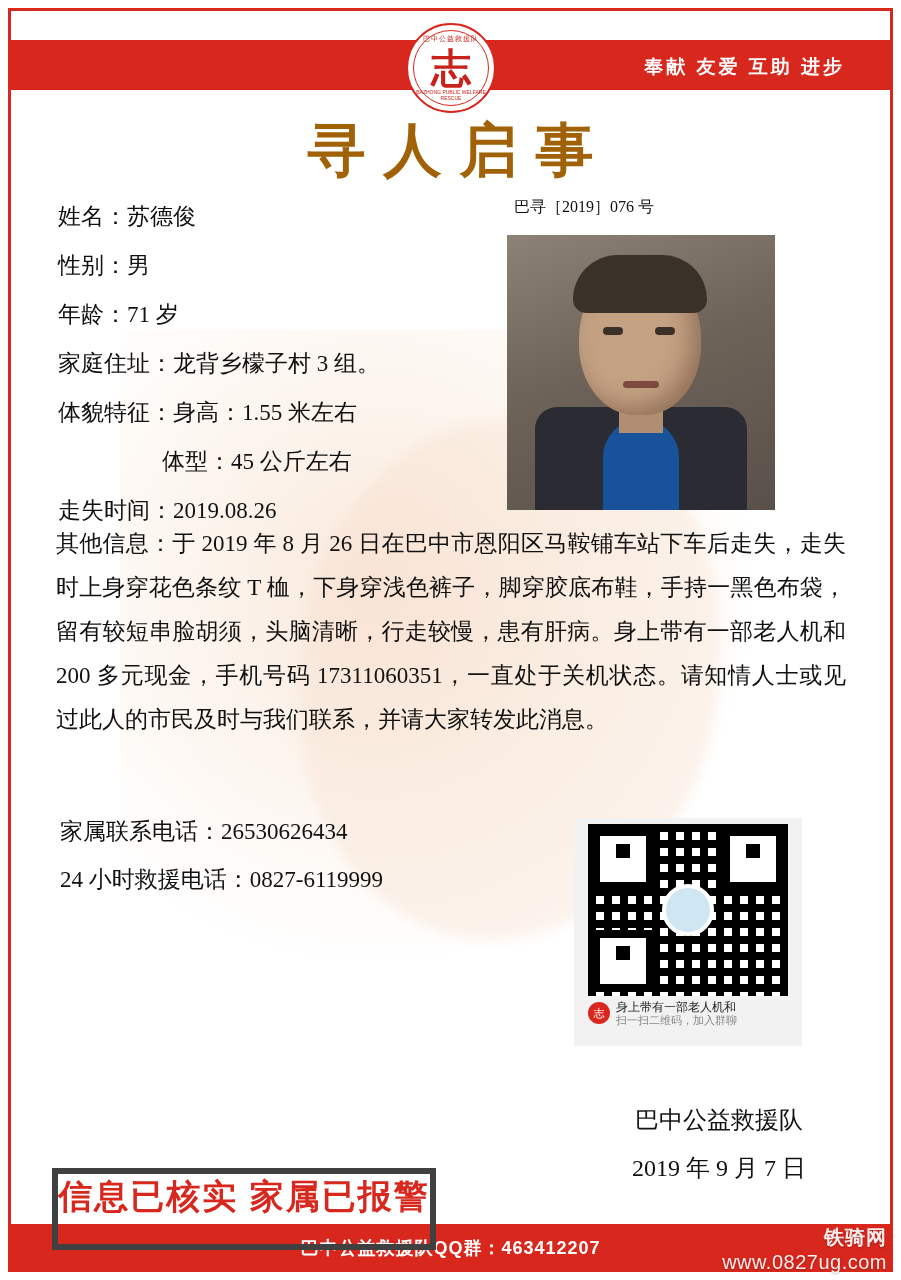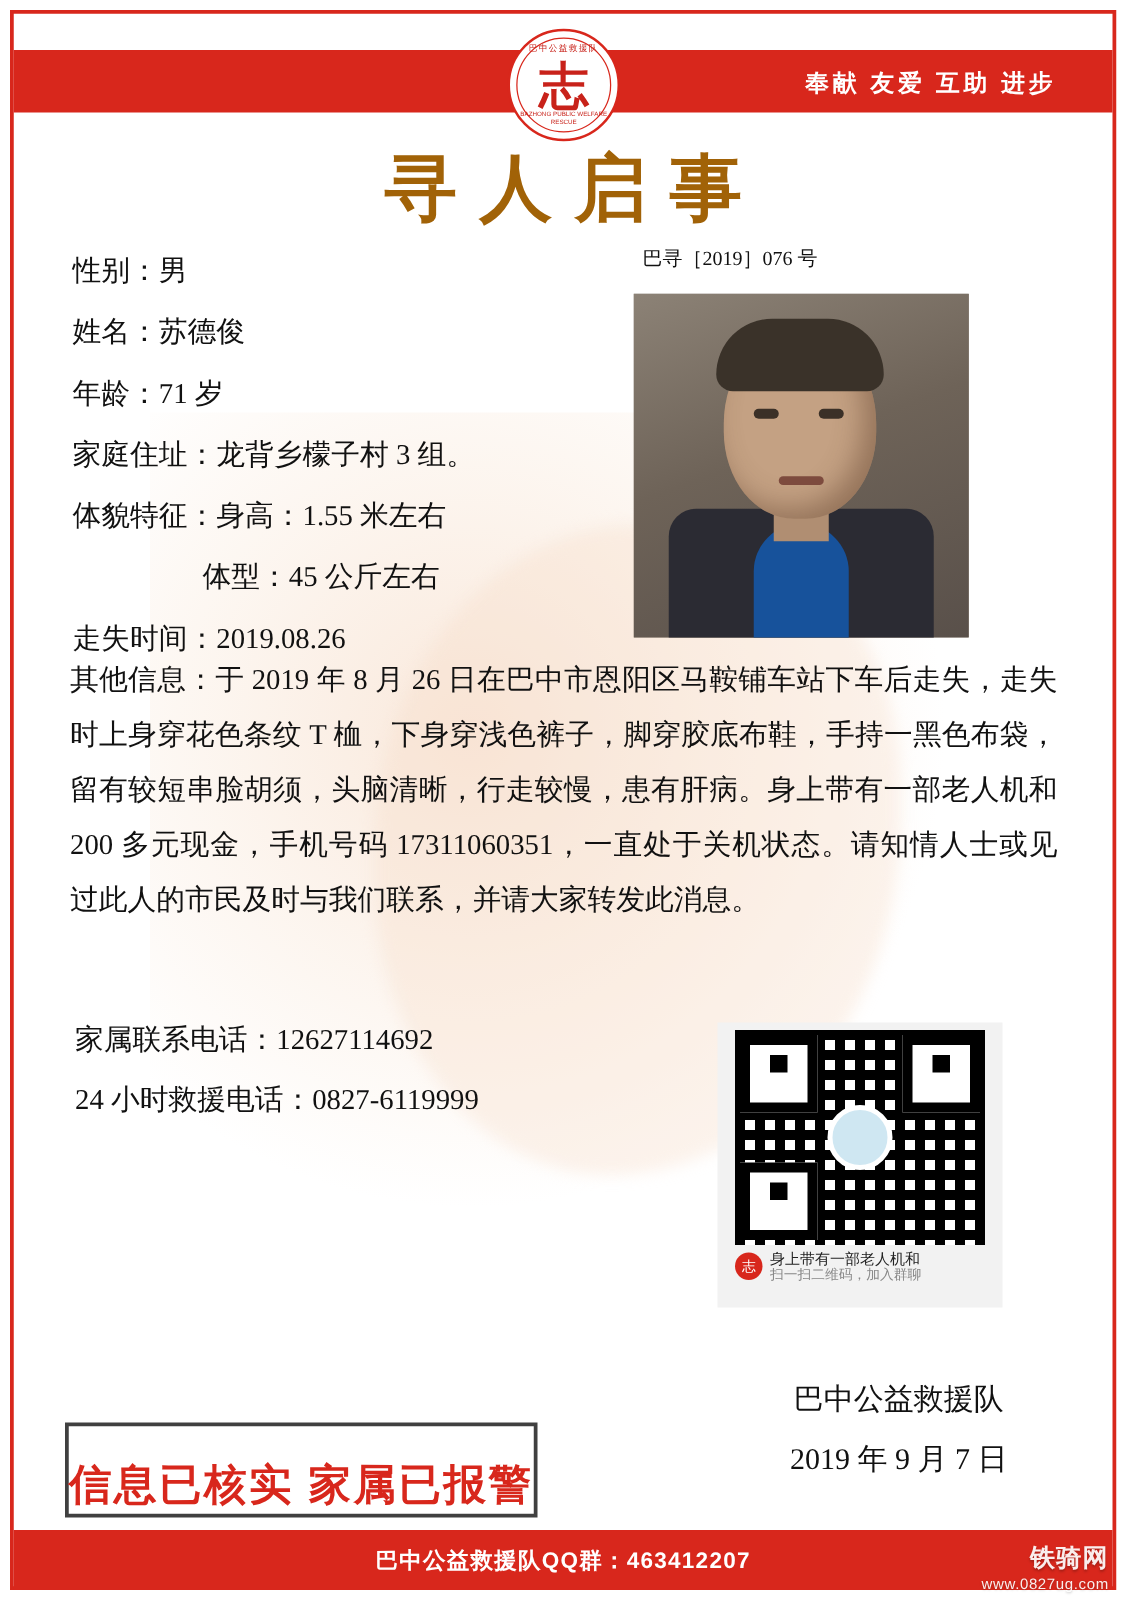--- a/index.html
+++ b/index.html
@@ -344,26 +344,26 @@
   .qr-text-sub {
     font-size: 11px;
     color: #888;
     font-family: "Liberation Sans", sans-serif;
     line-height: 12px;
   }
   
   .stamp {
     position: absolute;
     left: 52px;
-    top: 1138px;
+    top: 1168px;
     width: 372px;
     height: 70px;
-    border: 3px solid #404040;
-    display: flex;
-    align-items: flex-end;
+    border: 6px solid #404040;
+    display: flex;
+    align-items: flex-start;
     justify-content: center;
   }
   .stamp span {
     color: #d8271c;
     font-size: 34px;
     font-weight: bold;
     letter-spacing: 2px;
     font-family: "Liberation Sans", sans-serif;
   }
   
@@ -400,21 +400,21 @@
     position: absolute;
     right: 14px;
     bottom: 6px;
     text-align: right;
     color: rgba(255,255,255,0.92);
     z-index: 6;
     font-family: "Liberation Sans", sans-serif;
     text-shadow: 0 1px 2px rgba(0,0,0,0.25);
   }
   .site-wm .l1 { font-size: 20px; font-weight: bold; letter-spacing: 1px; }
-  .site-wm .l2 { font-size: 12px; letter-spacing: 0.5px; margin-left: 48px; }
+  .site-wm .l2 { font-size: 20px; letter-spacing: 0.5px; margin-left: 48px; }
 </style>
 </head>
 <body>
 
 <div class="poster">
   <div class="frame"></div>
 
   <div class="watermark"></div>
   <div class="watermark2"></div>
 
@@ -429,22 +429,22 @@
   </div>
 
   <div class="slogan">奉献  友爱  互助  进步</div>
 
   <div class="content">
     <div class="title">寻人启事</div>
 
     <div class="case-no">巴寻［2019］076 号</div>
 
     <div class="info">
+      <div class="line">姓名：苏德俊</div>
       <div class="line">性别：男</div>
-      <div class="line">姓名：苏德俊</div>
       <div class="line">年龄：71 岁</div>
       <div class="line">家庭住址：龙背乡檬子村 3 组。</div>
       <div class="line">体貌特征：身高：1.55 米左右</div>
       <div class="line indent">体型：45 公斤左右</div>
       <div class="line">走失时间：2019.08.26</div>
     </div>
 
     <div class="photo">
       <div class="bg"></div>
       <div class="body"></div>
@@ -453,21 +453,21 @@
       <div class="head"></div>
       <div class="hair"></div>
       <div class="eye-l"></div>
       <div class="eye-r"></div>
       <div class="mouth"></div>
     </div>
 
     <div class="para">其他信息：于 2019 年 8 月 26 日在巴中市恩阳区马鞍铺车站下车后走失，走失时上身穿花色条纹 T 桖，下身穿浅色裤子，脚穿胶底布鞋，手持一黑色布袋，留有较短串脸胡须，头脑清晰，行走较慢，患有肝病。身上带有一部老人机和 200 多元现金，手机号码 17311060351，一直处于关机状态。请知情人士或见过此人的市民及时与我们联系，并请大家转发此消息。</div>
 
     <div class="contacts">
-      <div>家属联系电话：12627114692</div>
+      <div>家属联系电话：26530626434</div>
       <div>24 小时救援电话：0827-6119999</div>
     </div>
 
     <div class="qr-box">
       <div class="qr-code">
         <div class="qr-finder qr-f1">
             <i></i>
           </div>
         <div class="qr-finder qr-f2">
             <i></i>

